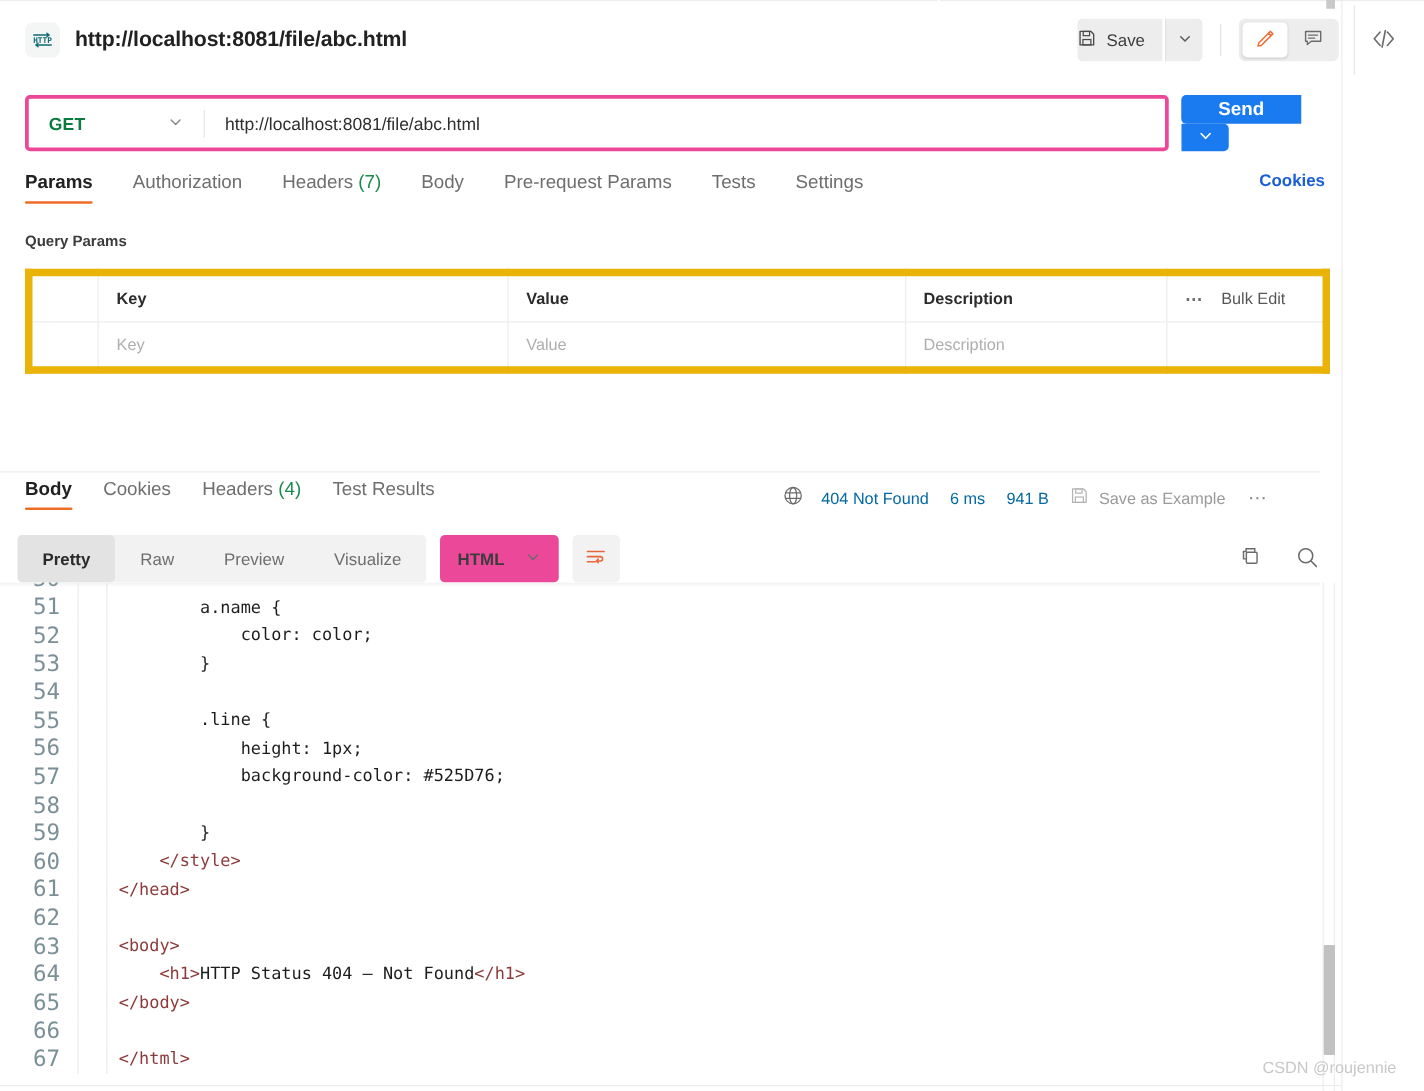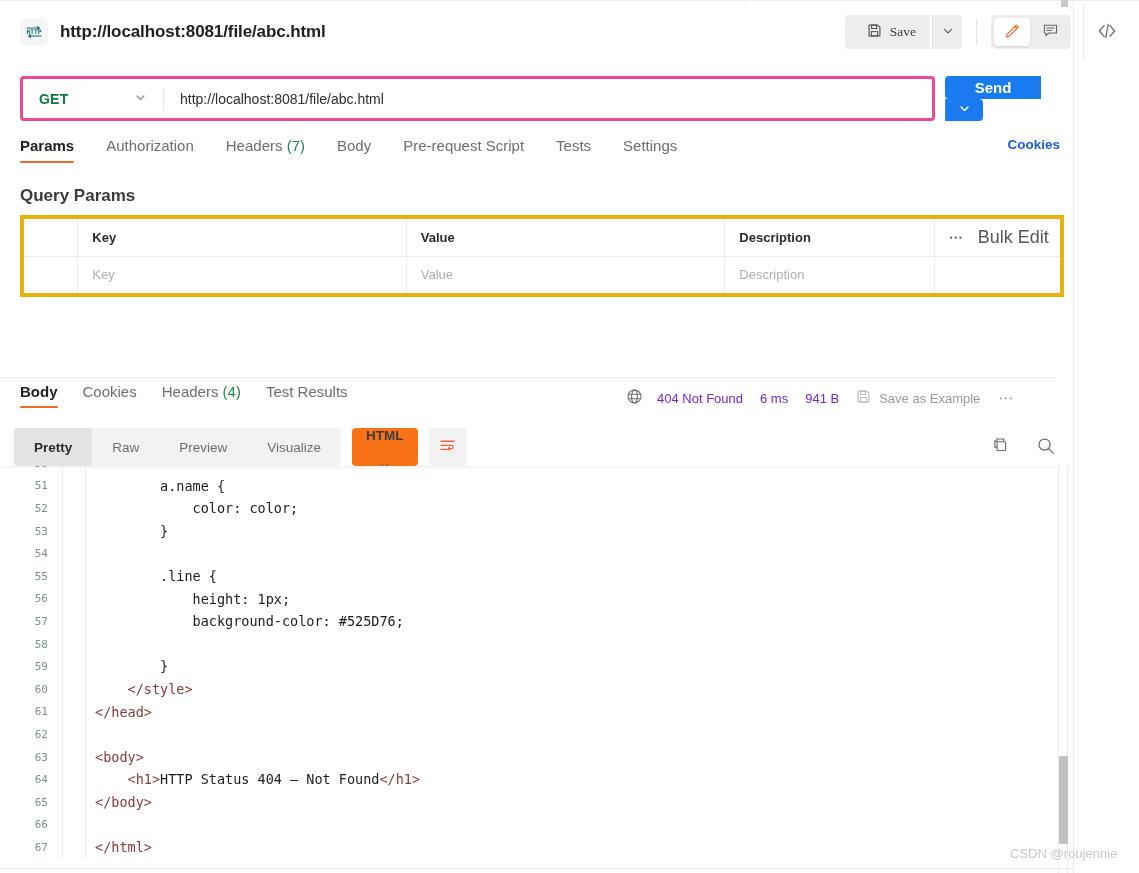--- a/index.html
+++ b/index.html
@@ -34,24 +34,24 @@
     font-size:17px; font-weight:bold; color:#212121;
     letter-spacing:-0.1px;
     white-space:nowrap;
   }
   .header-right {
     margin-left:auto; display:flex; align-items:center; height:100%;
     padding-right:10px;
   }
   .save-group { display:flex; align-items:center; }
   .save-btn {
-    height:34px; padding:0 14px 0 22px;
+    height:34px; padding:0 14px 0 0;
     background:#ededed; border:none; border-radius:4px 0 0 4px;
     display:flex; align-items:center; gap:8px;
-    font-family:Liberation Serif, serif; font-size:13.5px; color:#3c3c3c;
+    font-family:Liberation Sans, sans-serif; font-size:13.5px; color:#3c3c3c;
     cursor:pointer;
   }
   .save-caret {
     height:34px; width:30px; background:#ededed;
     border:none; border-left:1px solid #e1e1e1; border-radius:0 4px 4px 0;
     display:flex; align-items:center; justify-content:center; cursor:pointer;
     margin-left:2px;
   }
   .divider-v { width:1px; height:26px; background:#e4e4e4; margin:0 14px; }
   .toggle-group {
@@ -115,77 +115,77 @@
   }
   .rtab .cnt { color:#1d8a4d; }
   .cookies-link {
     margin-left:auto; margin-right:79px;
     font-size:13.5px; font-weight:bold; color:#1a5fd6; cursor:pointer;
   }
 
   
   .qp-title {
     position:absolute; top:186px; left:20px;
-    font-size:17px; font-weight:bold; color:#3c3c3c;
+    font-size:12px; font-weight:bold; color:#3c3c3c;
   }
   .qp-table {
     position:absolute; top:215px; left:20px; width:1044px;
-    border:4px solid #eab308; border-collapse:collapse;
+    border:6px solid #eab308; border-collapse:collapse;
   }
   .qp-table td, .qp-table th {
     border:1px solid #ededed; height:39px; padding:0 14px;
     text-align:left; font-weight:normal;
   }
   .qp-table th { font-size:13px; font-weight:bold; color:#2b2b2b; }
   .qp-check { width:56px; }
   .qp-key { width:330px; }
   .qp-val { width:320px; }
   .qp-desc { width:210px; }
   .qp-bulk { width:128px; padding:0 0 0 14px !important; }
   .bulk-wrap { display:flex; align-items:center; gap:14px; }
   .dots { letter-spacing:1px; color:#6e6e6e; font-size:14px; line-height:8px; }
-  .bulk-txt { color:#575757; font-size:18px; font-weight:normal; cursor:pointer; }
+  .bulk-txt { color:#575757; font-size:13px; font-weight:normal; cursor:pointer; }
   .ph { color:#aeaeae; font-size:13px; }
 
   
   .split-line { position:absolute; top:377px; left:0; width:1056px; height:1px; background:#ededed; }
 
   
   .resp-tabs {
     position:absolute; top:383px; left:0; width:1139px; height:34px;
     display:flex; align-items:flex-start; padding-left:10px;
   }
   .resp-tabs .rtab { margin-right:25px; padding-bottom:8px; }
   .resp-meta {
     position:absolute; top:388px; left:626px;
     display:flex; align-items:center; gap:0;
   }
   .globe { margin-right:14px; }
-  .meta-txt { font-size:13px; color:#6d28d9; margin-right:17px; white-space:nowrap; }
+  .meta-txt { font-size:13px; color:#0369a1; margin-right:17px; white-space:nowrap; }
   .save-example {
     display:flex; align-items:center; gap:8px;
     color:#9a9a9a; font-size:13px; margin-right:18px; cursor:pointer;
   }
   .meta-dots { color:#8e8e8e; font-size:15px; letter-spacing:1.5px; cursor:pointer; }
 
   
   .body-toolbar {
     position:absolute; top:428px; left:14px; width:1050px; height:38px;
     display:flex; align-items:center;
   }
   .seg-group { display:flex; align-items:center; background:#f2f2f2; border-radius:4px; height:38px; }
   .seg-btn {
     height:38px; padding:0 20px; border:none; background:transparent;
     font-family:"Liberation Sans", sans-serif; font-size:13.5px; color:#6e6e6e;
     cursor:pointer; border-radius:4px; display:flex; align-items:center;
   }
   .seg-btn.active { background:#e3e3e3; color:#2b2b2b; font-weight:bold; }
   .fmt-sel {
-    margin-left:11px; height:38px; background:#f97316; border-radius:4px;
-    display:flex; align-items:center; gap:16px; padding:0 14px; cursor:pointer;flex-direction:column;
+    margin-left:11px; height:38px; background:#ec4899; border-radius:4px;
+    display:flex; align-items:center; gap:16px; padding:0 14px; cursor:pointer;
   }
   .fmt-txt { font-size:13.5px; color:#3c3c3c; font-weight:bold; }
   .wrap-btn {
     margin-left:11px; width:38px; height:38px; background:#f2f2f2; border-radius:4px;
     display:flex; align-items:center; justify-content:center; border:none; cursor:pointer;
   }
   .tb-right { margin-left:auto; display:flex; align-items:center; gap:26px; padding-right:8px; }
 
   
   .code-area {
@@ -193,21 +193,21 @@
     background:#fff; overflow:hidden;
   }
   .code-top-shadow {
     position:absolute; top:0; left:0; width:1056px; height:4px;
     background:linear-gradient(to bottom, rgba(0,0,0,.055), rgba(0,0,0,0));
   }
   .code-rows { position:absolute; top:-14px; left:0; width:1056px; }
   .crow { display:flex; height:22.6px; align-items:center; }
   .gutter {
     width:62px; flex:none; text-align:right; padding-right:14px;
-    font-family:"DejaVu Sans Mono", monospace; font-size:11px; color:#7a9096;
+    font-family:"DejaVu Sans Mono", monospace; font-size:18px; color:#7a9096;
   }
   .guide1 { width:1px; height:22.6px; background:#ececec; flex:none; }
   .gap1 { width:22px; flex:none; }
   .guide2 { width:1px; height:22.6px; background:#ececec; flex:none; }
   .codecell {
     font-family:"DejaVu Sans Mono", monospace; font-size:13.5px;
     color:#1d1d1d; white-space:pre; padding-left:9px; line-height:22.6px;
   }
   .tag { color:#8c3a3a; }
 
@@ -335,21 +335,21 @@
     <span>Authorization</span>
   </div>
   <div class="rtab">
     <span>Headers</span>
     <span class="cnt">(7)</span>
   </div>
   <div class="rtab">
     <span>Body</span>
   </div>
   <div class="rtab">
-    <span>Pre-request Script</span>
+    <span>Pre-request Params</span>
   </div>
   <div class="rtab">
     <span>Tests</span>
   </div>
   <div class="rtab">
     <span>Settings</span>
   </div>
   <div class="cookies-link">Cookies</div>
 </div>
 

